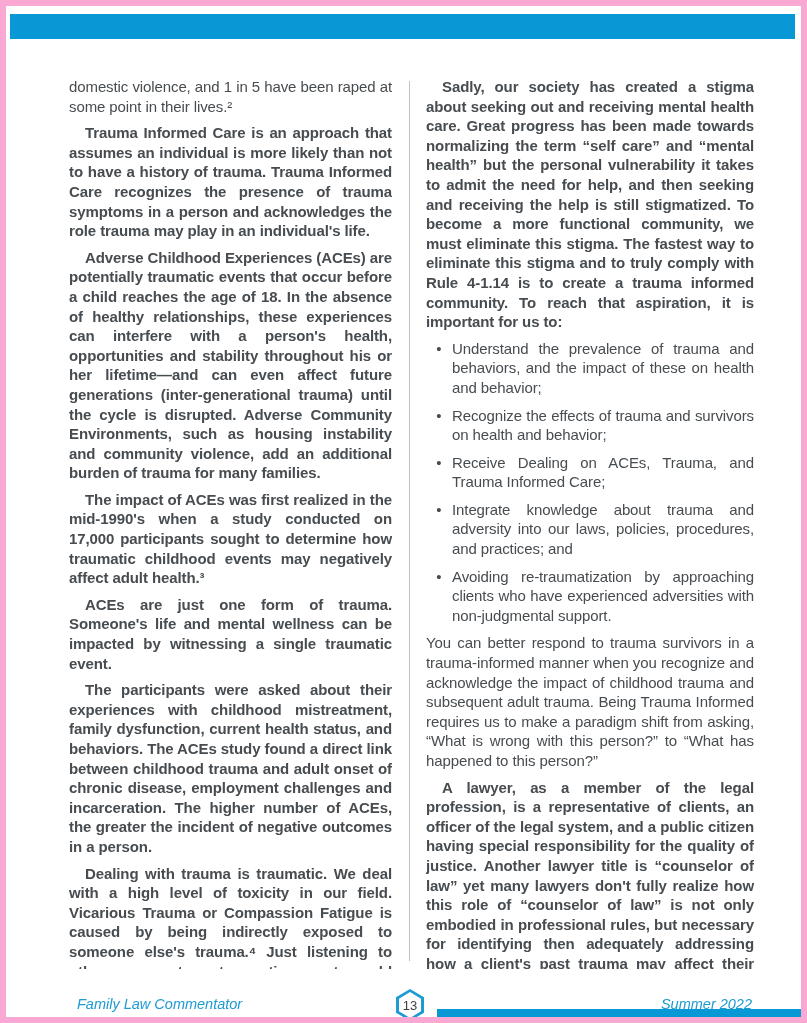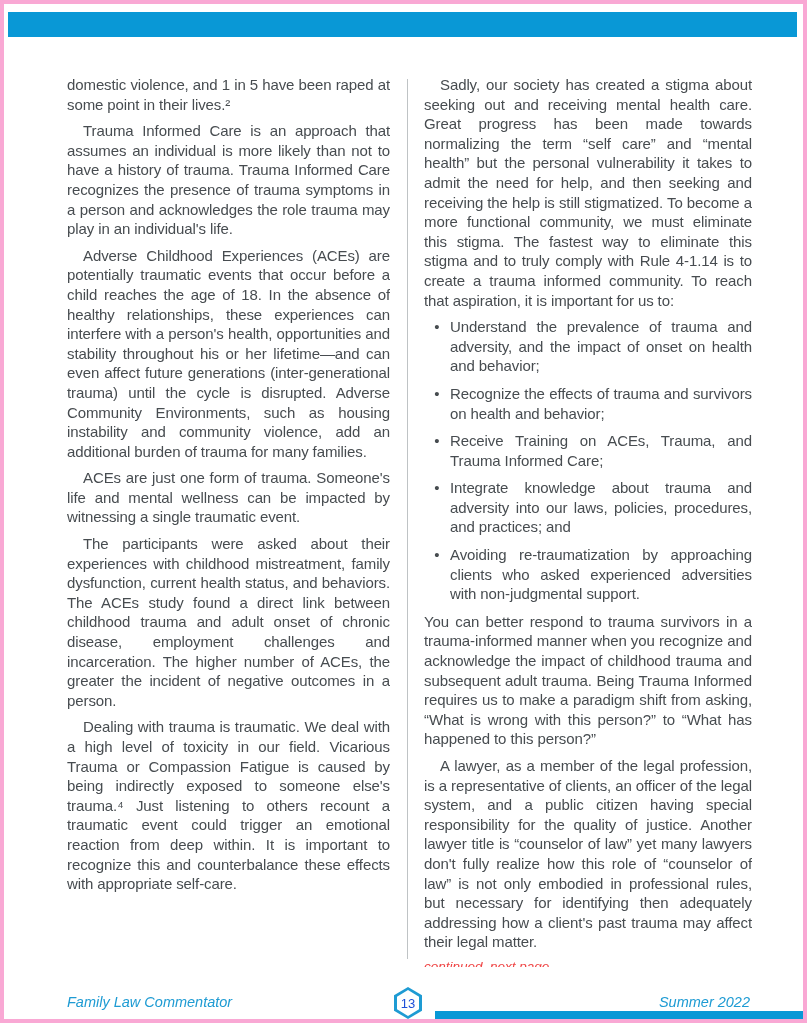--- a/index.html
+++ b/index.html
@@ -1,21 +1,21 @@
 <!DOCTYPE html>
 <html><head>
 <meta charset="utf-8">
 <style>
   * { box-sizing: border-box; }
   html,body { margin:0; padding:0; background:#ffffff; }
   .page {
     position:relative;
     width:807px; height:1023px;
     background:#ffffff;
-    border:4px solid #f9a8d4;
+    border:6px solid #f9a8d4;
     font-family:"Liberation Sans", sans-serif;
     overflow:hidden;
   }
   .top-bar {
     position:absolute; left:4px; right:6px; top:8px; height:25px;
     background:#0998d6;
   }
   .columns {
     position:absolute; left:63px; top:71px; width:685px; height:892px;
     display:flex;
@@ -25,112 +25,113 @@
   .divider {
     width:1px; background:#bfc3c5; margin:4px 16px 8px 17px; flex:none;
   }
   p.body-par {
     margin:0 0 7px 0;
     font-size:15px; line-height:19.6px;
     color:#474c50;
     text-align:justify;
     letter-spacing:-0.1px;
   }
-  p.indent { text-indent:16px; }
+  p.indent { text-indent:16px;font-weight:bold; }
   .bullets { margin:1px 0 6px 0; padding:0; list-style:none; }
   .bullets li { display:flex; margin:0 0 8px 0; }
   .bullet-marker {
     flex:none; width:26px; text-align:center;
     font-size:15px; line-height:19.6px; color:#474c50;
   }
   .bullet-text {
     flex:1; text-align:justify;
     font-size:15px; line-height:19.6px; color:#474c50;
     letter-spacing:-0.1px;
   }
   .continued {
     margin:2px 2px 0 0;
     text-align:left; font-style:italic;
     font-size:13.5px; color:#ef4444;
   }
   .footer {
     position:absolute; left:63px; top:982px; width:685px; height:34px;
   }
   .journal-title {
-    position:absolute; left:0; top:8px;
+    position:absolute; left:8px; top:8px;
     color:#1e9bd3; font-style:italic; font-size:14.5px; letter-spacing:0;
   }
   .issue-label {
     position:absolute; right:2px; top:8px;
     color:#1e9bd3; font-style:italic; font-size:14.5px;
   }
   .page-badge {
     position:absolute; left:327px; top:1px; width:28px; height:32px;
   }
   .hex-outer {
     width:100%; height:100%;
     background:#1e9bd3;
     clip-path:polygon(50% 0%,100% 26%,100% 74%,50% 100%,0% 74%,0% 26%);
     display:flex; align-items:center; justify-content:center;
   }
   .hex-inner {
     width:22px; height:26px;
     background:#ffffff;
     clip-path:polygon(50% 0%,100% 26%,100% 74%,50% 100%,0% 74%,0% 26%);
     display:flex; align-items:center; justify-content:center;
-    color:#1d4ed8; font-size:13px;
+    color:#404040; font-size:13px;
   }
   .bottom-bar {
     position:absolute; left:431px; right:0; bottom:0; height:8px;
     background:#0998d6;
   }
 </style>
 </head>
 <body>
 
 <div class="page">
 
   <div class="top-bar"></div>
 
   <div class="columns">
 
     <div class="col">
       <p class="body-par">domestic violence, and 1 in 5 have been raped at some point in their lives.²</p>
       <p class="body-par indent">Trauma Informed Care is an approach that assumes an individual is more likely than not to have a history of trauma. Trauma Informed Care recognizes the presence of trauma symptoms in a person and acknowledges the role trauma may play in an individual's life.</p>
       <p class="body-par indent">Adverse Childhood Experiences (ACEs) are potentially traumatic events that occur before a child reaches the age of 18. In the absence of healthy relationships, these experiences can interfere with a person's health, opportunities and stability throughout his or her lifetime—and can even affect future generations (inter-generational trauma) until the cycle is disrupted. Adverse Community Environments, such as housing instability and community violence, add an additional burden of trauma for many families.</p>
+      <p class="body-par indent">The impact of ACEs was first realized in the mid-1990's when a study conducted on 17,000 participants sought to determine how traumatic childhood events may negatively affect adult health.³</p>
       <p class="body-par indent">ACEs are just one form of trauma. Someone's life and mental wellness can be impacted by witnessing a single traumatic event.</p>
       <p class="body-par indent">The participants were asked about their experiences with childhood mistreatment, family dysfunction, current health status, and behaviors. The ACEs study found a direct link between childhood trauma and adult onset of chronic disease, employment challenges and incarceration. The higher number of ACEs, the greater the incident of negative outcomes in a person.</p>
       <p class="body-par indent">Dealing with trauma is traumatic. We deal with a high level of toxicity in our field. Vicarious Trauma or Compassion Fatigue is caused by being indirectly exposed to someone else's trauma.⁴ Just listening to others recount a traumatic event could trigger an emotional reaction from deep within. It is important to recognize this and counterbalance these effects with appropriate self-care.</p>
     </div>
 
     <div class="divider"></div>
 
     <div class="col col-right">
       <p class="body-par indent">Sadly, our society has created a stigma about seeking out and receiving mental health care. Great progress has been made towards normalizing the term “self care” and “mental health” but the personal vulnerability it takes to admit the need for help, and then seeking and receiving the help is still stigmatized. To become a more functional community, we must eliminate this stigma. The fastest way to eliminate this stigma and to truly comply with Rule 4-1.14 is to create a trauma informed community. To reach that aspiration, it is important for us to:</p>
 
       <ul class="bullets">
         <li>
           <span class="bullet-marker">•</span>
-          <span class="bullet-text">Understand the prevalence of trauma and adversity, and the impact of onset on health and behavior;</span>
+          <span class="bullet-text">Understand the prevalence of trauma and behaviors, and the impact of these on health and behavior;</span>
         </li>
         <li>
           <span class="bullet-marker">•</span>
           <span class="bullet-text">Recognize the effects of trauma and survivors on health and behavior;</span>
         </li>
         <li>
           <span class="bullet-marker">•</span>
-          <span class="bullet-text">Receive Training on ACEs, Trauma, and Trauma Informed Care;</span>
+          <span class="bullet-text">Receive Dealing on ACEs, Trauma, and Trauma Informed Care;</span>
         </li>
         <li>
           <span class="bullet-marker">•</span>
           <span class="bullet-text">Integrate knowledge about trauma and adversity into our laws, policies, procedures, and practices; and</span>
         </li>
         <li>
           <span class="bullet-marker">•</span>
-          <span class="bullet-text">Avoiding re-traumatization by approaching clients who asked experienced adversities with non-judgmental support.</span>
+          <span class="bullet-text">Avoiding re-traumatization by approaching clients who have experienced adversities with non-judgmental support.</span>
         </li>
       </ul>
 
       <p class="body-par">You can better respond to trauma survivors in a trauma-informed manner when you recognize and acknowledge the impact of childhood trauma and subsequent adult trauma. Being Trauma Informed requires us to make a paradigm shift from asking, “What is wrong with this person?” to “What has happened to this person?”</p>
       <p class="body-par indent">A lawyer, as a member of the legal profession, is a representative of clients, an officer of the legal system, and a public citizen having special responsibility for the quality of justice. Another lawyer title is “counselor of law” yet many lawyers don't fully realize how this role of “counselor of law” is not only embodied in professional rules, but necessary for identifying then adequately addressing how a client's past trauma may affect their legal matter.</p>
 
       <div class="continued">continued, next page</div>
     </div>
 
   </div>

